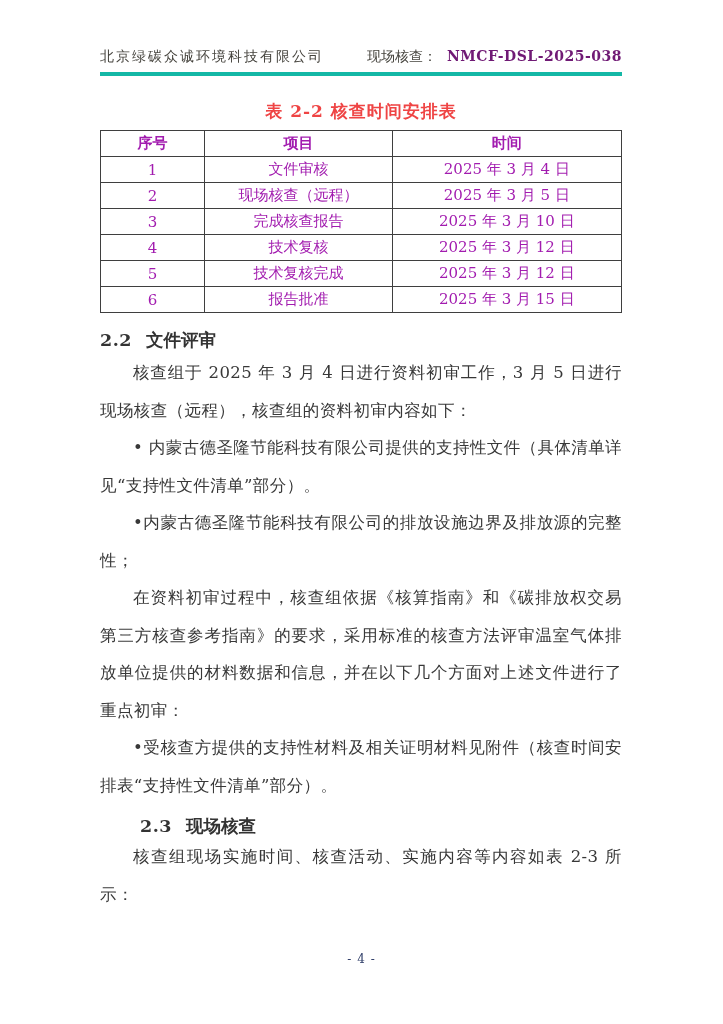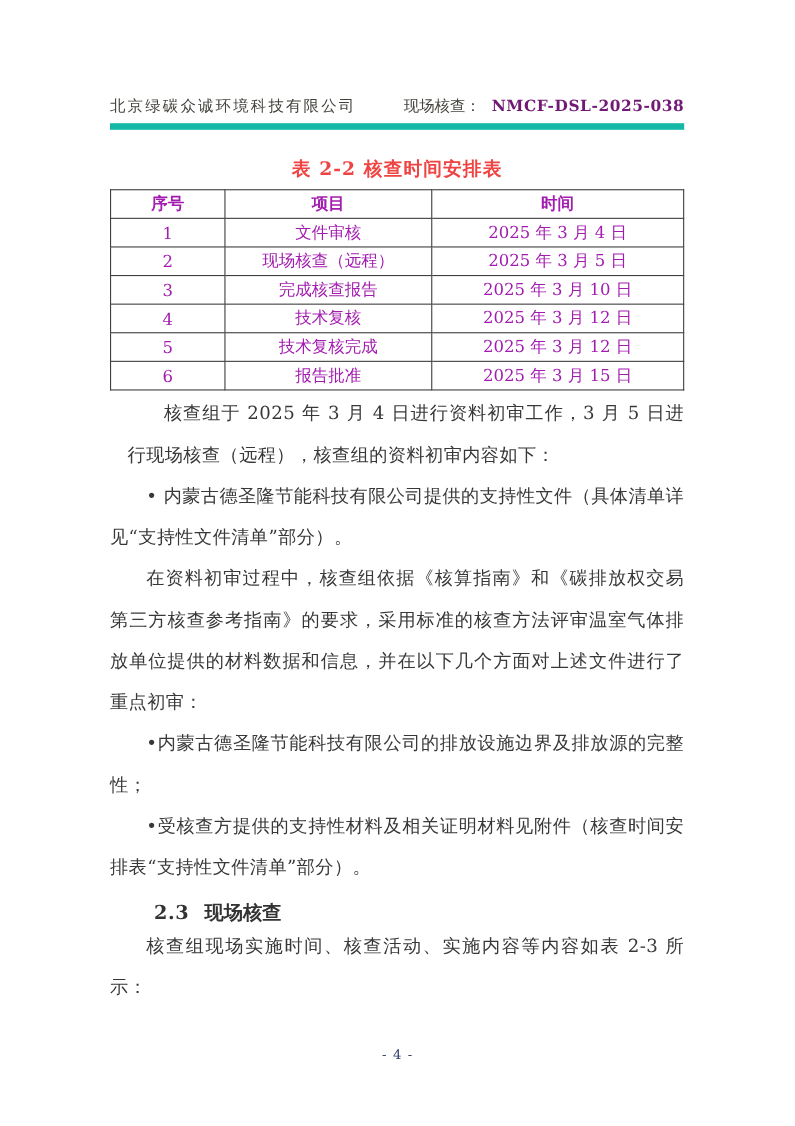--- a/index.html
+++ b/index.html
@@ -17,23 +17,22 @@
     color: #3a3a3a;
     overflow: hidden;
     box-sizing: border-box;
     padding: 48px 101px 0 100px;
   }
   
   .doc-header {
     display: flex;
     justify-content: space-between;
     align-items: baseline;
-    border-bottom: 6px solid #14b8a6;
+    border-bottom: 4px solid #14b8a6;
     padding-bottom: 6px;
-    margin-top: 40px;
   }
   .doc-header .company {
     font-size: 14px;
     letter-spacing: 2px;
     color: #45433d;
   }
   .doc-header .archive {
     font-size: 14px;
     color: #45433d;
     white-space: nowrap;
@@ -85,21 +84,21 @@
   .sec-heading.indented { padding-left: 40px; margin-top: 10px; }
   .para {
     margin: 0;
     font-size: 16.5px;
     line-height: 37.5px;
     text-align: justify;
     text-indent: 2em;
     color: #383838;
     letter-spacing: 0.4px;
   }
-  .para.first { margin-top: 2px; margin-left: 16px; }
+  .para.first { margin-top: 2px; }
   .footer-pagenum {
     position: absolute;
     bottom: 58px;
     left: 0;
     width: 100%;
     text-align: center;
     font-size: 12px;
     color: #32406a;
     letter-spacing: 1px;
   }
@@ -158,25 +157,28 @@
         <td>2025 年 3 月 12 日</td>
       </tr>
       <tr>
         <td>6</td>
         <td>报告批准</td>
         <td>2025 年 3 月 15 日</td>
       </tr>
     </tbody>
   </table>
 
+  <div class="sec-heading">
+    <span class="num">2.2</span><span>文件评审</span>
+  </div>
 
   <p class="para first">核查组于 2025 年 3 月 4 日进行资料初审工作，3 月 5 日进行现场核查（远程），核查组的资料初审内容如下：</p>
   <p class="para">• 内蒙古德圣隆节能科技有限公司提供的支持性文件（具体清单详见“支持性文件清单”部分）。</p>
+  <p class="para">•内蒙古德圣隆节能科技有限公司的排放设施边界及排放源的完整性；</p>
   <p class="para">在资料初审过程中，核查组依据《核算指南》和《碳排放权交易第三方核查参考指南》的要求，采用标准的核查方法评审温室气体排放单位提供的材料数据和信息，并在以下几个方面对上述文件进行了重点初审：</p>
-  <p class="para">•内蒙古德圣隆节能科技有限公司的排放设施边界及排放源的完整性；</p>
   <p class="para">•受核查方提供的支持性材料及相关证明材料见附件（核查时间安排表“支持性文件清单”部分）。</p>
 
   <div class="sec-heading indented">
     <span class="num">2.3</span><span>现场核查</span>
   </div>
 
   <p class="para">核查组现场实施时间、核查活动、实施内容等内容如表 2-3 所示：</p>
 
   <div class="footer-pagenum">- 4 -</div>
 

